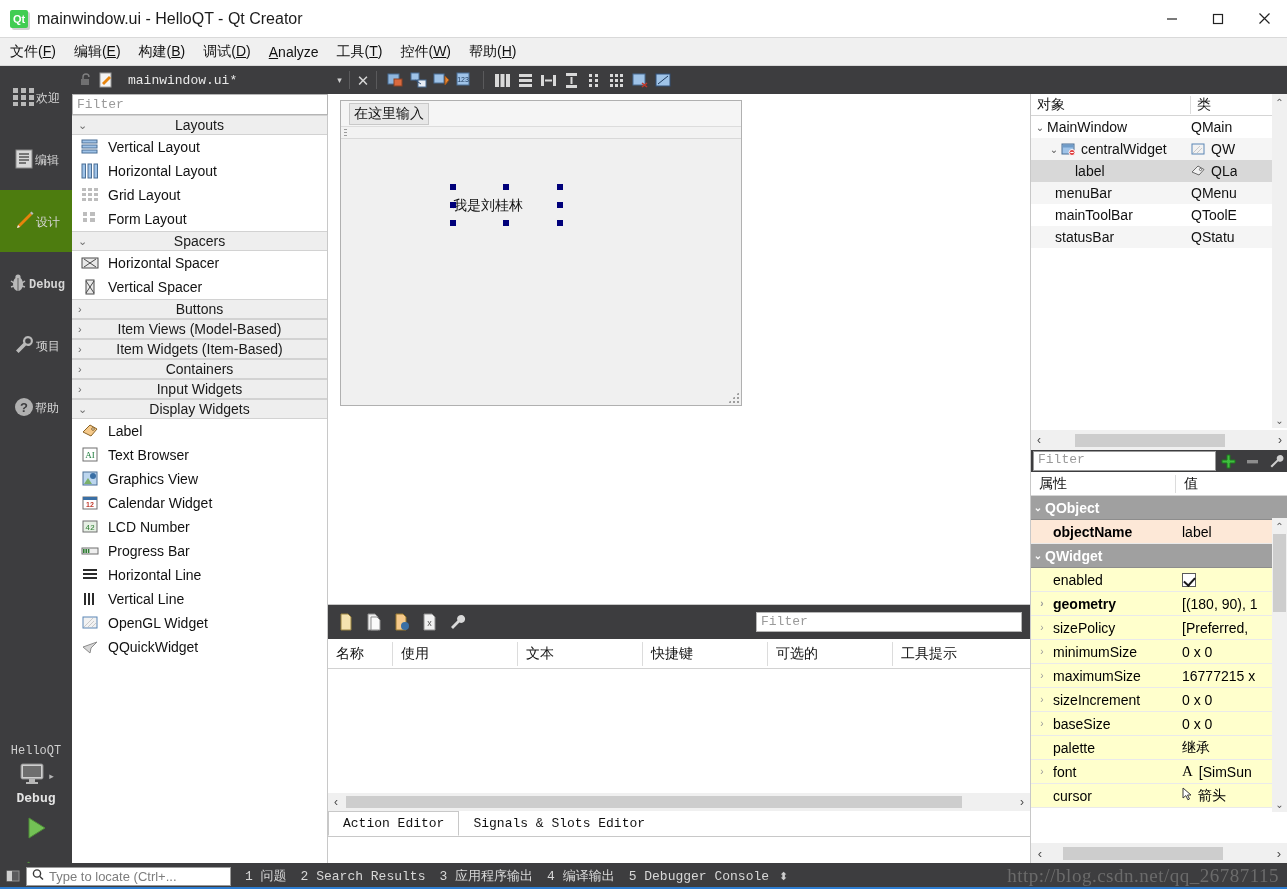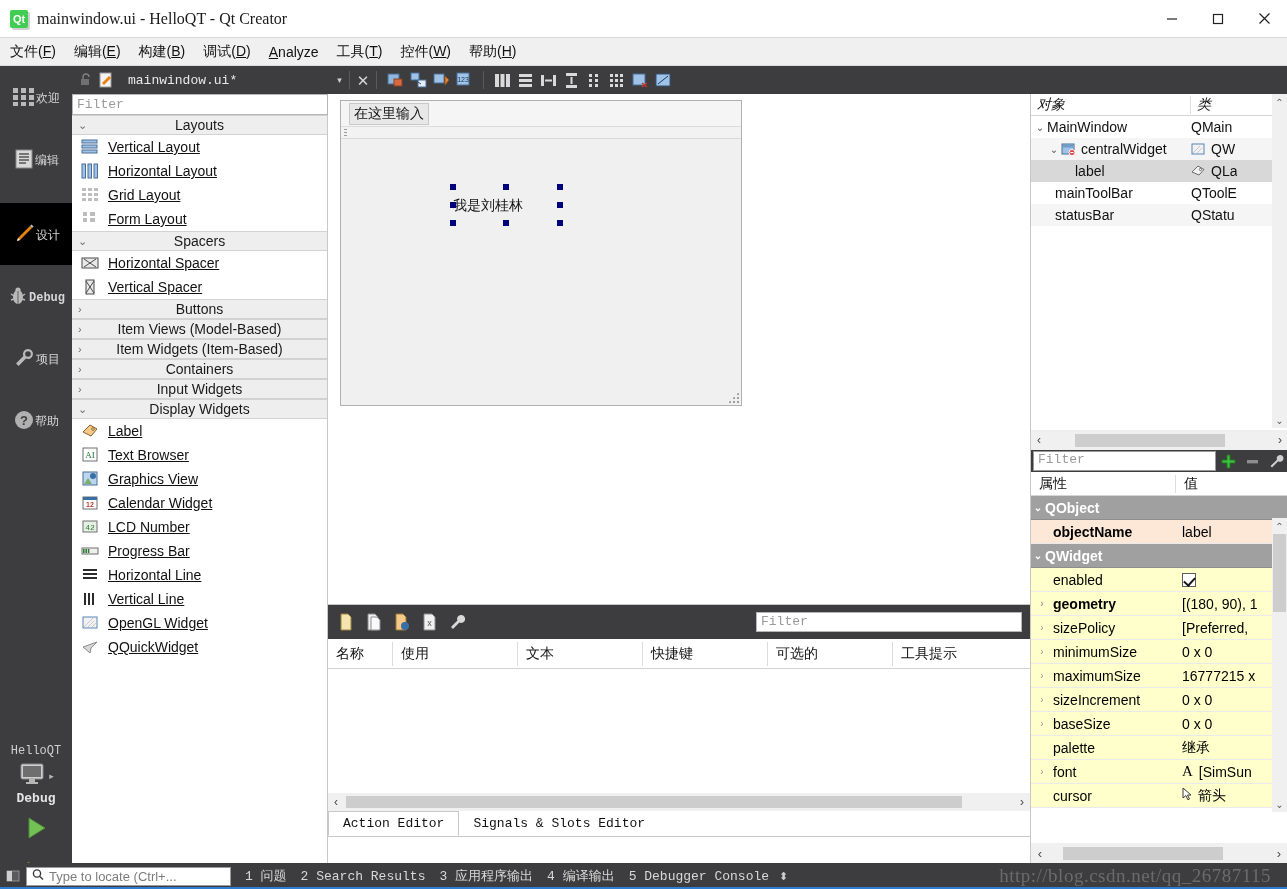--- a/index.html
+++ b/index.html
@@ -21,21 +21,21 @@
   #titlebar .app-icon{
     width:18px;height:18px;margin-left:10px;margin-right:9px;
     background:#41cd52;border-radius:2px;position:relative;
     box-shadow:2px 2px 0 rgba(150,150,150,.45);
   }
   #titlebar .app-icon::after{
     content:"Qt";position:absolute;left:0;top:0;width:18px;height:18px;
     color:#fff;font-size:11px;font-weight:bold;line-height:18px;text-align:center;
     font-family:"Liberation Sans",sans-serif;
   }
-  #titlebar .title-text{font-size:16px;color:#1b1b1b;font-family:Liberation Serif, serif;}
+  #titlebar .title-text{font-size:16px;color:#1b1b1b;}
   #titlebar .win-btns{margin-left:auto;display:flex;height:38px;}
   #titlebar .win-btn{width:46px;height:38px;display:flex;align-items:center;justify-content:center;}
   #titlebar .win-btn svg{display:block;}
   
   #menubar{
     position:absolute;left:0;top:38px;width:1287px;height:28px;
     background:#f0f0f0;display:flex;align-items:center;padding-left:10px;
     border-bottom:1px solid #dadada;
   }
   #menubar .mi{font-size:14px;color:#111;margin-right:18px;white-space:nowrap;}
@@ -58,21 +58,21 @@
   #editorbar .closeX{color:#d6d6d6;font-size:15px;line-height:1;cursor:default;}
   #editorbar .tool{width:17px;height:17px;margin:0 3px;}
   
   #modebar{
     position:absolute;left:0;top:66px;width:72px;height:797px;background:#3d3d3f;
   }
   .mode{
     width:72px;height:62px;display:flex;flex-direction:row;
     align-items:center;justify-content:center;color:#c3c3c3;
   }
-  .mode.active{background:#000000;margin-top:13px;}
+  .mode.active{background:#4d7c0f;}
   .mode .mlabel{font-size:12px;margin-top:3px;color:#d6d6d6;}
   .mode .mlabel.lat{font-family:"Liberation Mono",monospace;font-weight:bold;font-size:12px;}
   .mode .micon{height:26px;display:flex;align-items:center;justify-content:center;}
   #runbar{position:absolute;left:0;top:672px;width:72px;height:191px;}
   #runbar .kitname{
     text-align:center;color:#cfcfcf;font-family:"Liberation Mono",monospace;
     font-size:12px;padding-top:6px;
   }
   #runbar .kitsel{display:flex;align-items:center;justify-content:center;margin-top:4px;}
   #runbar .kitmode{
@@ -91,21 +91,21 @@
   }
   .wb-group{
     height:20px;background:#eeeeee;border-top:1px solid #d2d2d2;border-bottom:1px solid #d2d2d2;
     display:flex;align-items:center;position:relative;
   }
   .wb-group .gtitle{
     width:100%;text-align:center;font-size:14px;color:#1a1a1a;
   }
   .wb-group .gchev{position:absolute;left:6px;top:3px;color:#6f6f6f;font-size:11px;}
   .wb-item{
-    height:24px;display:flex;align-items:center;padding-left:8px;font-size:14px;color:#111;text-decoration:underline;
+    height:24px;display:flex;align-items:center;padding-left:8px;font-size:14px;color:#111;
   }
   .wb-item .iico{width:20px;height:18px;margin-right:8px;display:flex;align-items:center;justify-content:center;}
   
   #formarea{
     position:absolute;left:328px;top:94px;width:702px;height:510px;background:#ffffff;
   }
   #formwin{
     position:absolute;left:12px;top:6px;width:402px;height:306px;
     background:#f0f0f0;border:1px solid #b0b0b0;
   }
@@ -174,21 +174,21 @@
     height:25px;padding:0 14px;display:flex;align-items:center;
     font-family:"Liberation Mono",monospace;font-size:13px;color:#111;
   }
   #ae-tabs .tab.active{background:#fff;border:1px solid #c8c8c8;border-bottom:1px solid #fff;}
   
   #objecttree{
     position:absolute;left:1030px;top:94px;width:257px;height:356px;background:#fff;
     border-left:1px solid #c8c8c8;
   }
   .ot-header{
-    height:22px;background:#fff;border-bottom:1px solid #d5d5d5;display:flex;align-items:center;font-style:italic;
+    height:22px;background:#fff;border-bottom:1px solid #d5d5d5;display:flex;align-items:center;
   }
   .ot-header .c1{width:160px;padding-left:6px;font-size:14px;color:#111;border-right:1px solid #dcdcdc;}
   .ot-header .c2{padding-left:6px;font-size:14px;color:#111;}
   .ot-row{height:22px;display:flex;align-items:center;font-size:14px;color:#111;}
   .ot-row.alt{background:#f5f5f5;}
   .ot-row.selected{background:#d8d8d8;}
   .ot-row .name{width:160px;display:flex;align-items:center;overflow:hidden;white-space:nowrap;}
   .ot-row .cls{display:flex;align-items:center;white-space:nowrap;overflow:hidden;}
   .ot-chev{width:14px;text-align:center;color:#5a5a5a;font-size:10px;}
   .ot-ico{width:16px;height:14px;margin-right:4px;display:flex;align-items:center;}
@@ -262,21 +262,21 @@
   #locator{
     width:205px;height:19px;background:#fff;border:1px solid #9a9a9a;display:flex;align-items:center;
     padding-left:4px;
   }
   #locator .ltext{font-size:13px;color:#7d7d7d;margin-left:4px;white-space:nowrap;overflow:hidden;}
   #statusbar .sb-item{
     font-family:"Liberation Mono",monospace;font-size:13px;color:#d8d8d8;margin-left:14px;white-space:nowrap;
   }
   #statusbar .sb-updown{margin-left:10px;color:#cfcfcf;font-size:11px;line-height:1;text-align:center;}
   #watermark{
-    position:absolute;right:16px;bottom:2px;font-family:"Liberation Serif",serif;
+    position:absolute;right:8px;bottom:2px;font-family:"Liberation Serif",serif;
     font-size:19px;color:#6b6b6b;white-space:nowrap;letter-spacing:.5px;
   }
   .bluebar{position:absolute;left:0;bottom:0;width:1287px;height:2px;background:#2d7dd2;}
 </style>
 </head>
 <body>
 
 <div id="titlebar">
   <div class="app-icon"></div>
   <div class="title-text">mainwindow.ui - HelloQT - Qt Creator</div>
@@ -879,20 +879,28 @@
       <span class="ot-ico">
         <svg width="15" height="13" viewBox="0 0 15 13">
             <path d="M1 7l6-6 6 3.5-5 5.5z" fill="#f1f1f1" stroke="#6a6a6a"></path>
             <circle cx="9.5" cy="4.5" r="1.1" fill="#fff" stroke="#6a6a6a"></circle>
           </svg>
       </span>
       <span>QLa</span>
     </div>
   </div>
 
+  <div class="ot-row alt">
+    <div class="name" style="padding-left:24px">
+        <span>menuBar</span>
+      </div>
+    <div class="cls">
+        <span>QMenu</span>
+      </div>
+  </div>
   <div class="ot-row">
     <div class="name" style="padding-left:24px">
         <span>mainToolBar</span>
       </div>
     <div class="cls">
         <span>QToolE</span>
       </div>
   </div>
   <div class="ot-row alt">
     <div class="name" style="padding-left:24px">

